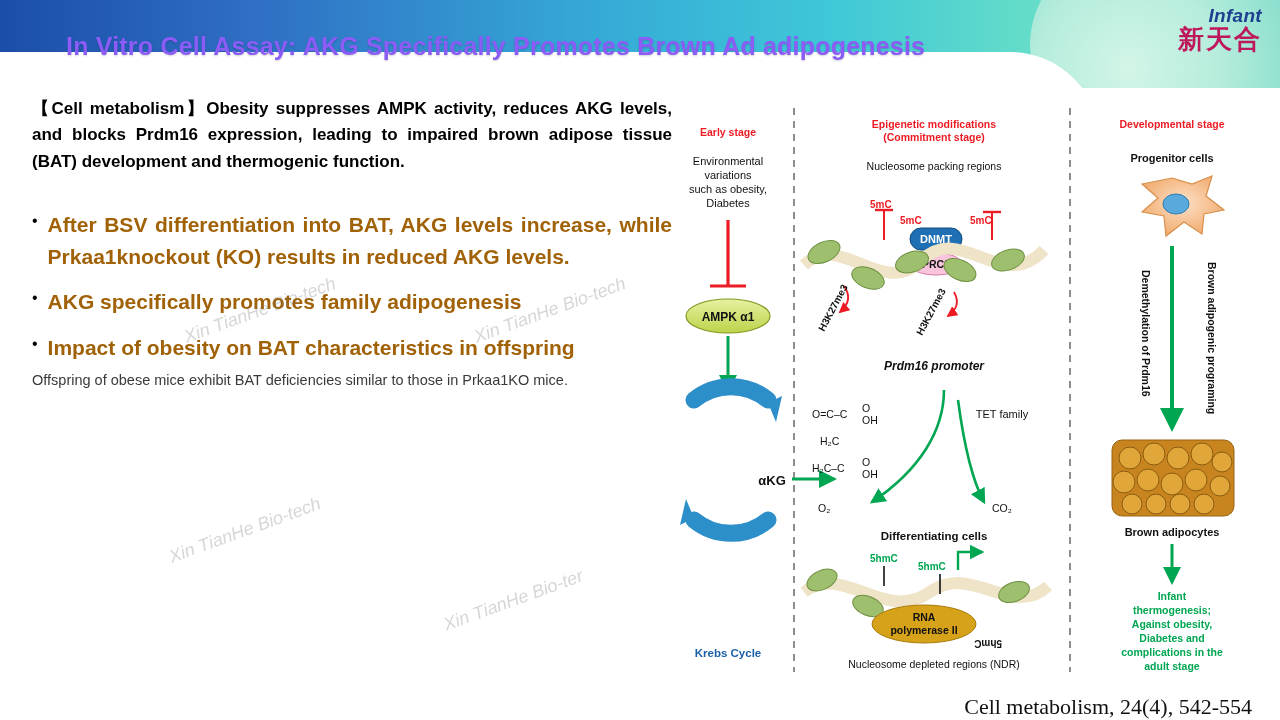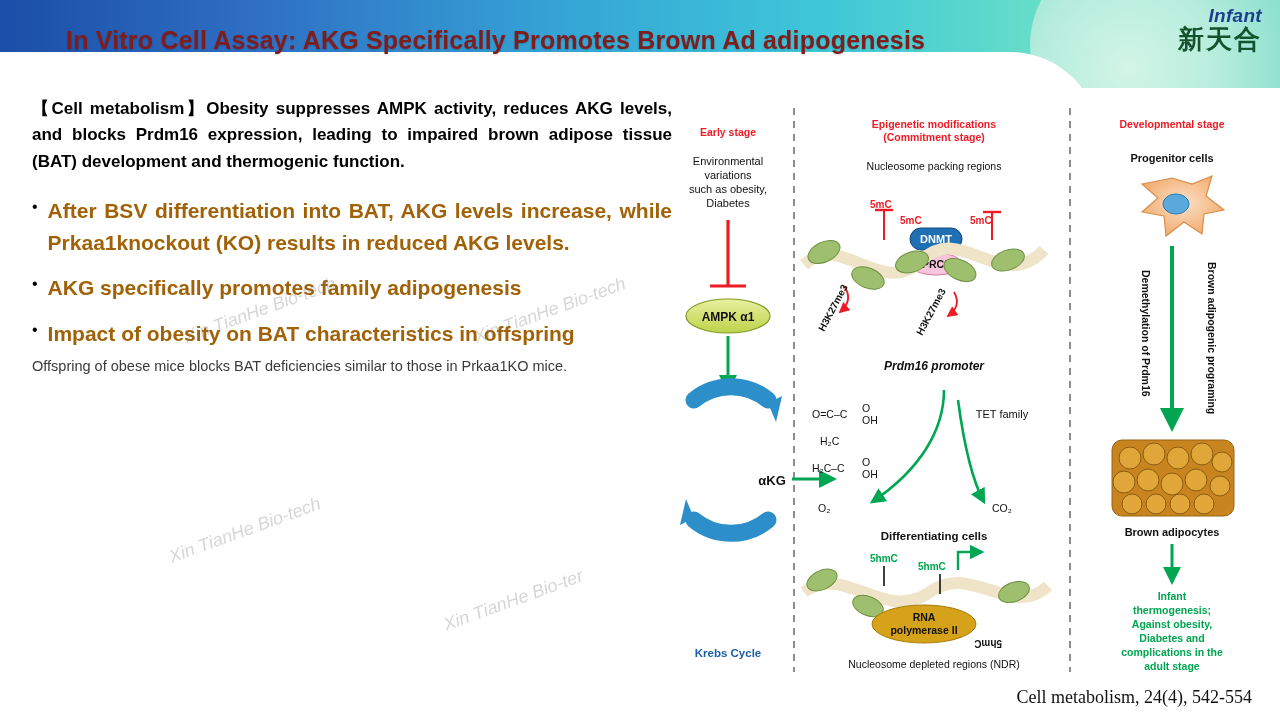--- a/index.html
+++ b/index.html
@@ -27,63 +27,63 @@
     width: 280px; height: 230px; border-radius: 50%;
     background: radial-gradient(circle at 35% 60%, #d7f6e9 0%, #b9eddd 40%, #8fe0cf 70%, #63d6c2 100%);
     opacity: .95;
   }
   .header-curve-mask {
     position: absolute; left: -40px; top: 52px; width: 1140px; height: 90px;
     background: #ffffff;
     border-top-right-radius: 90px;
   }
   .slide-title {
-    position: absolute; left: 66px; top: 26px;
-    font-size: 25px; font-weight: bold; color: #7f1d1d;
+    position: absolute; left: 66px; top: 32px;
+    font-size: 25px; font-weight: bold; color: #8b5cf6;
     letter-spacing: .2px;
     text-shadow: 0 1px 2px rgba(0,0,0,.18);
     white-space: nowrap;
   }
   .logo {
     position: absolute; right: 18px; top: 6px; text-align: right;
     line-height: 1.05;
   }
   .logo-en { font-size: 19px; font-weight: bold; color: #1d3f8f; font-style: italic; letter-spacing: .3px;}
-  .logo-cn { font-size: 26px; font-weight: bold; color: #14532d; letter-spacing: 2px; }
+  .logo-cn { font-size: 26px; font-weight: bold; color: #be185d; letter-spacing: 2px; }
 
   
   .text-col {
     position: absolute; left: 32px; top: 96px; width: 640px; height: 580px;
     color: #231f20;
   }
   .lead {
     font-size: 17px; font-weight: bold; line-height: 1.55;
     text-align: justify; color: #000;
-    margin-bottom: 20px;
+    margin-bottom: 34px;
   }
   .bullet-row { display: flex; gap: 10px; margin-top: 14px; }
   .bullet-dot { font-size: 16px; line-height: 1.5; color: #000; }
   .bullet-head {
     font-size: 21px; font-weight: bold; line-height: 1.5;
     text-align: justify; color: #a16207;
   }
   .para {
     font-size: 14.5px; line-height: 1.55; text-align: justify;
     color: #3a3a3a; margin-top: 6px;
   }
 
   
   .figure {
     position: absolute; left: 672px; top: 100px; width: 600px; height: 584px;
   }
   .fig-svg { position: absolute; left: 0; top: 0; }
   .citation {
-    position: absolute; right: 28px; bottom: 12px;
+    position: absolute; right: 28px; bottom: 0;
     font-family: "Liberation Serif", serif;
-    font-size: 18px; color: #111;
+    font-size: 22px; color: #111;
   }
 
   
   .wm {
     position: absolute; color: rgba(120,120,120,.30);
     font-size: 18px; font-style: italic; white-space: nowrap;
     transform: rotate(-20deg); pointer-events: none; user-select: none;
   }
   .wm1 { left: 180px; top: 300px; }
   .wm2 { left: 165px; top: 520px; }
@@ -116,21 +116,21 @@
 
     <div class="bullet-row">
       <div class="bullet-dot">•</div>
       <div class="bullet-head">AKG specifically promotes family adipogenesis</div>
     </div>
 
     <div class="bullet-row">
       <div class="bullet-dot">•</div>
       <div class="bullet-head">Impact of obesity on BAT characteristics in offspring</div>
     </div>
-    <div class="para">Offspring of obese mice blocks BAT deficiencies similar to those in Prkaa1KO mice.</div>
+    <div class="para">Offspring of obese mice exhibit BAT deficiencies similar to those in Prkaa1KO mice.</div>
   </div>
 
   <div class="figure">
     <svg class="fig-svg" width="600" height="584" viewBox="0 0 600 584">
       <defs>
         <marker id="agreen" markerWidth="8" markerHeight="8" refX="5" refY="3" orient="auto">
           <path d="M0,0 L6,3 L0,6 z" fill="#00a651"></path>
         </marker>
         <marker id="ared" markerWidth="8" markerHeight="8" refX="5" refY="3" orient="auto">
           <path d="M0,0 L6,3 L0,6 z" fill="#ed1c24"></path>

